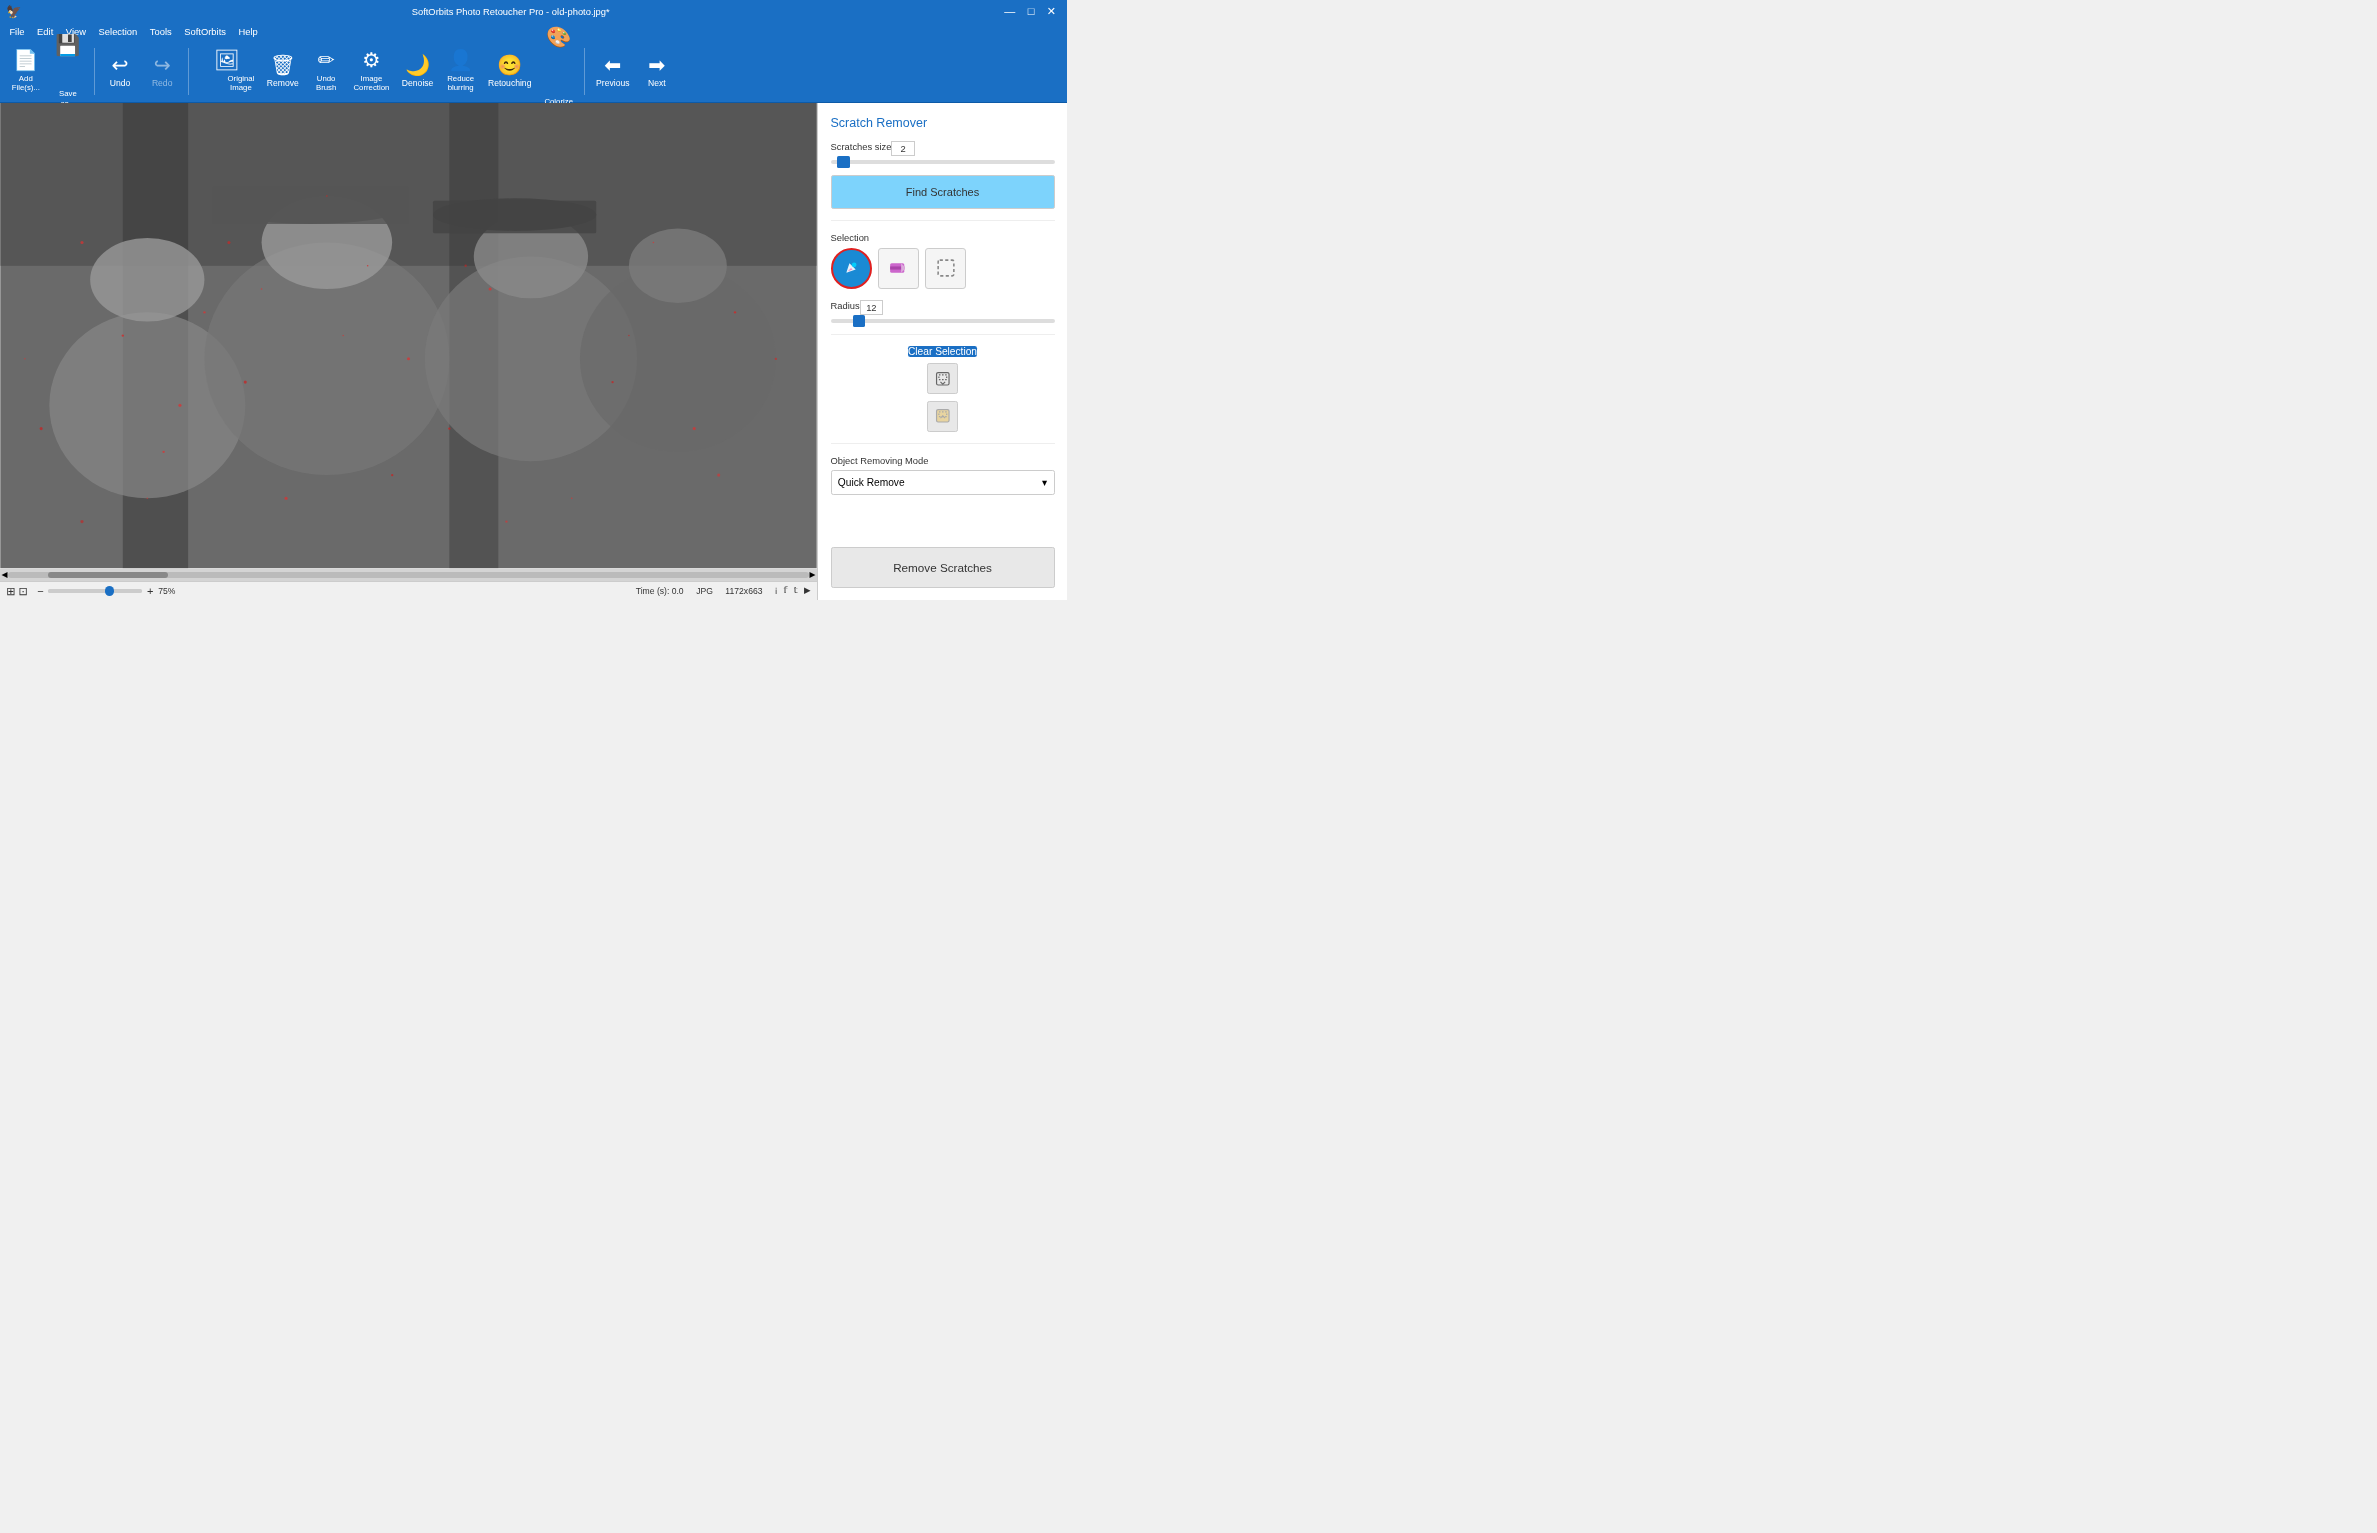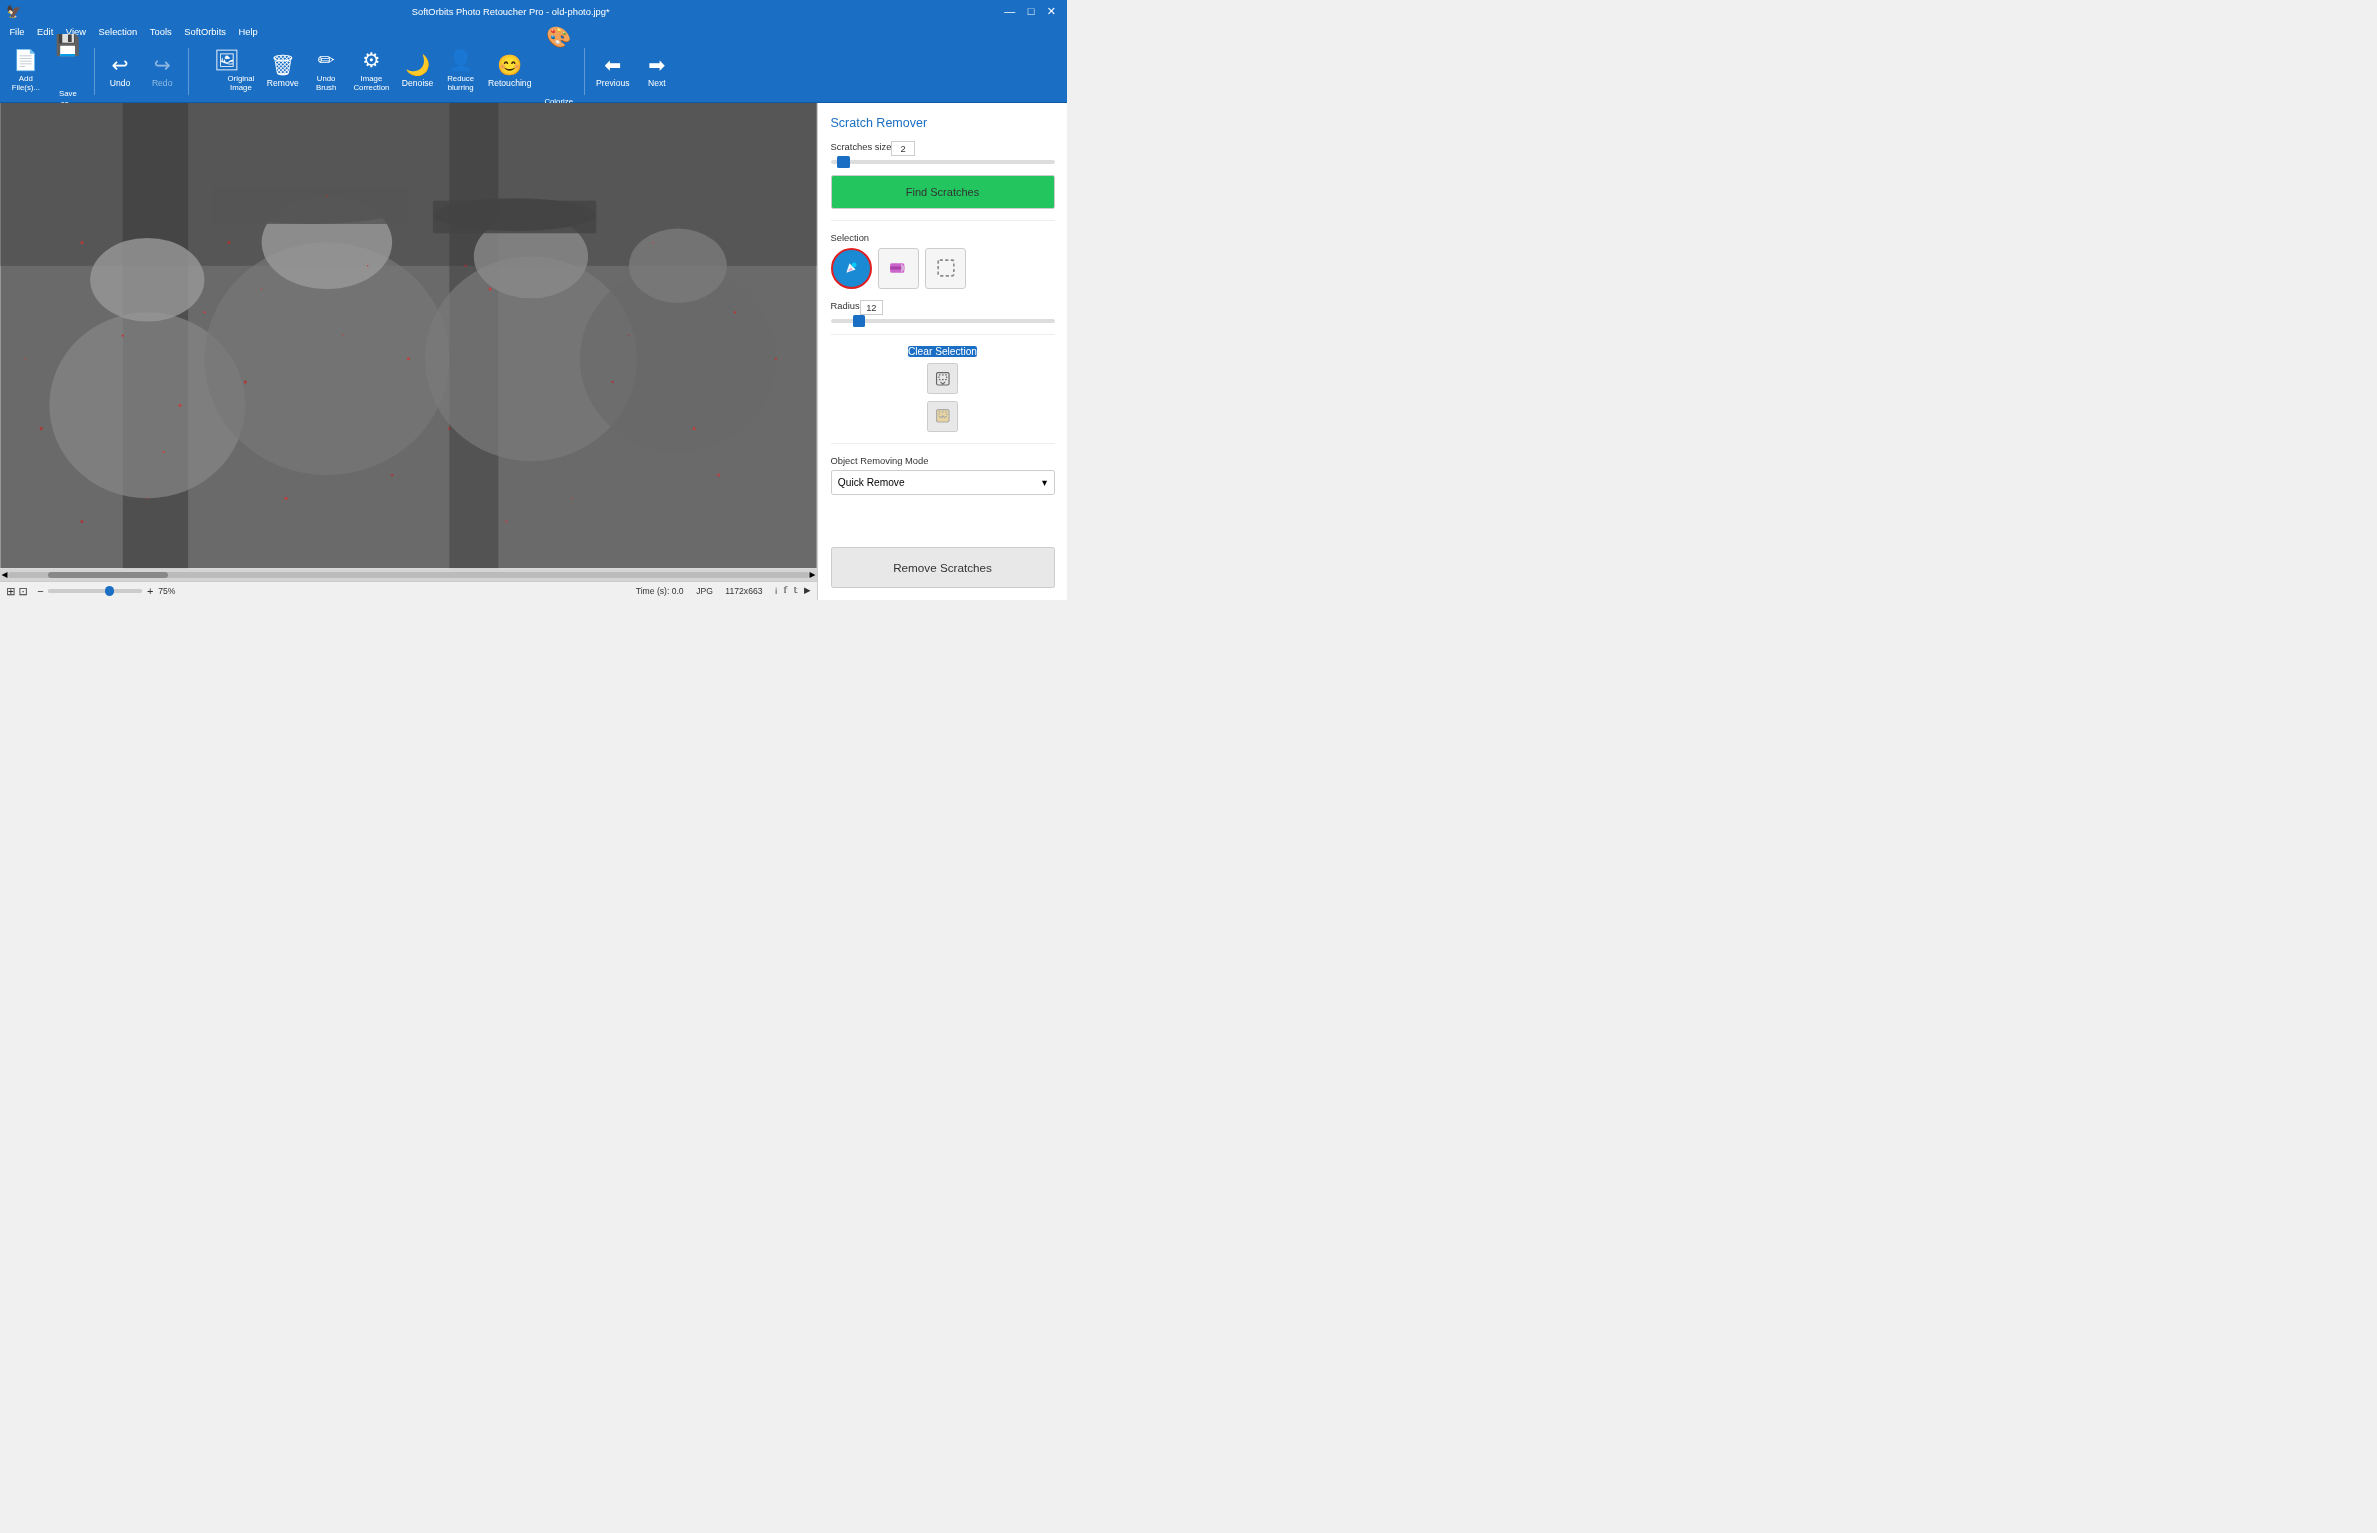--- a/index.html
+++ b/index.html
@@ -164,21 +164,21 @@
       width: 12.5px;
       height: 12.5px;
       background: #1a6fc4;
       border-radius: 1.6px;
       cursor: pointer;
     }
 
     .find-scratches-btn {
       width: 100%;
       height: 34px;
-      background: #22c55e;
+      background: #7dd3fc;
       border: 0.8px solid #ccc;
       border-radius: 2.3px;
       font-size: 11px;
       color: #333;
       cursor: pointer;
       font-family: 'Segoe UI', Arial, sans-serif;
     }
 
     .selection-tools {
       display: flex;

